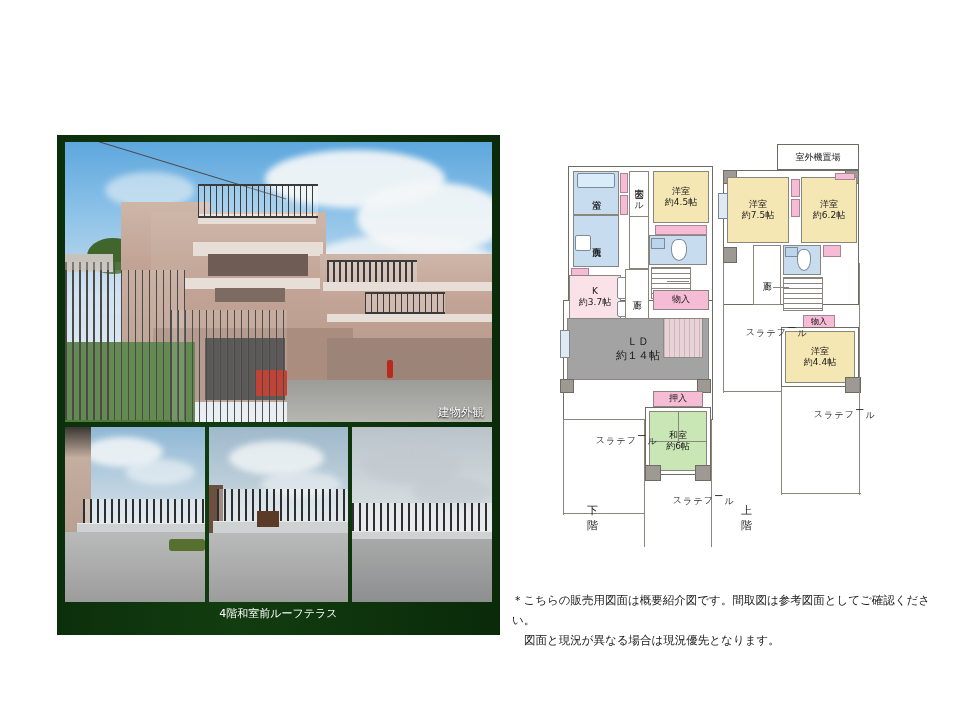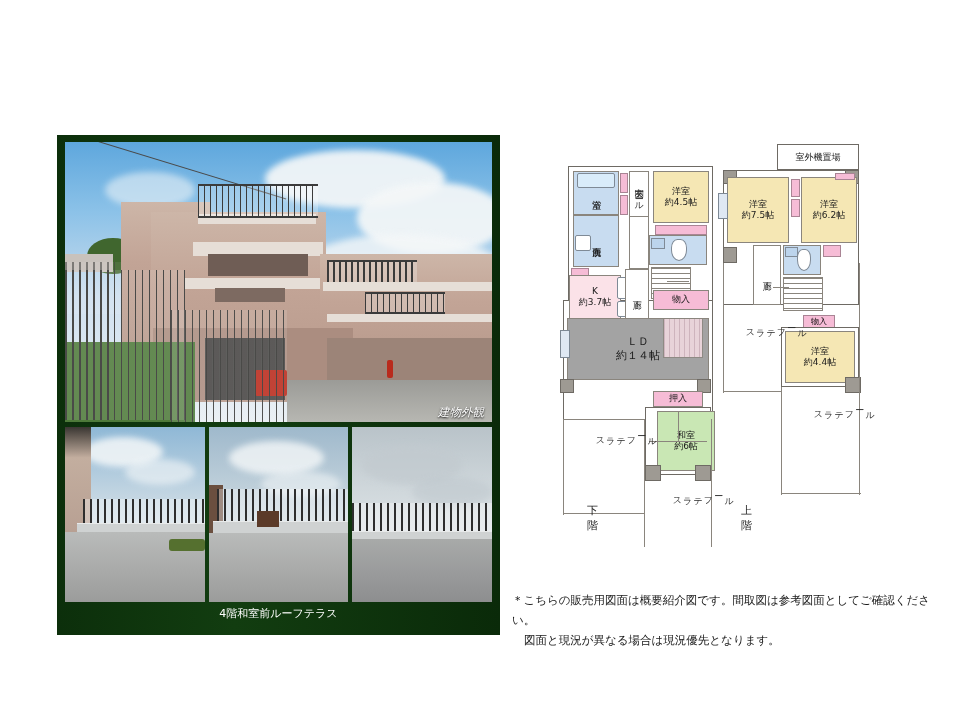--- a/index.html
+++ b/index.html
@@ -20,21 +20,21 @@
     white-space:nowrap;font-family:"DejaVu Sans",sans-serif;
     text-shadow:0 1px 1px rgba(0,0,0,.55);
   }
 
   
   .photo-block{
     position:absolute;left:57px;top:135px;width:443px;height:500px;
     background:linear-gradient(90deg,#0c2f0b 0%,#123d10 40%,#0a2a09 100%);
   }
   .photo{position:absolute;overflow:hidden;background:#8899a5;}
-  .photo-main{left:8px;top:7px;width:427px;height:280px;font-style:italic;}
+  .photo-main{left:8px;top:7px;width:427px;height:280px;}
   .photo-cap-main{
     position:absolute;right:8px;bottom:2px;color:#fff;font-size:11.5px;
     font-family:"DejaVu Sans",sans-serif;text-shadow:0 1px 2px #000;
   }
   .thumbs{position:absolute;left:8px;top:292px;width:427px;height:175px;display:flex;gap:4px;}
   .thumb{flex:1;position:relative;overflow:hidden;background:#8f9aa3;}
   .caption-row{
     position:absolute;left:8px;top:470px;width:427px;height:22px;display:flex;gap:4px;
   }
   .caption{
@@ -63,21 +63,21 @@
   .plan-area{position:absolute;left:505px;top:135px;width:445px;height:430px;}
   .fp{position:absolute;font-family:"DejaVu Sans",sans-serif;}
   .wall{position:absolute;background:#ffffff;border:1.6px solid #6e6a64;box-sizing:border-box;}
   .pillar{position:absolute;background:#9e9a93;border:1px solid #6e6a64;box-sizing:border-box;}
   .room{position:absolute;box-sizing:border-box;border:1.2px solid #8a857d;
         display:flex;flex-direction:column;align-items:center;justify-content:center;
         font-size:9px;color:#1a1a1a;line-height:1.25;text-align:center;}
   .r-yellow{background:#f5e7b4;}
   .r-pink{background:#a3a3a3;}
   .r-pinklt{background:#fbe2e8;}
-  .r-green{background:#c9e7b4;margin-left:8px;}
+  .r-green{background:#c9e7b4;}
   .r-blue{background:#c8dcf0;}
   .r-white{background:#ffffff;}
   .r-magenta{background:#f6bcd6;}
   .lbl{position:absolute;font-size:9px;color:#1a1a1a;text-align:center;line-height:1.2;}
   .lbl-v{position:absolute;font-size:9px;color:#2a2a2a;writing-mode:vertical-rl;text-orientation:upright;line-height:1.15;letter-spacing:1px;}
   .lbl-big{font-size:11px;}
   .hatch{position:absolute;background:repeating-linear-gradient(90deg,#d9b9c4 0 1px,#fadfe7 1px 5px);border:1px solid #8a857d;box-sizing:border-box;}
   .stair{position:absolute;background:repeating-linear-gradient(180deg,#8a857d 0 1px,#ffffff 1px 5px);border:1px solid #8a857d;box-sizing:border-box;}
   .win{position:absolute;background:#dfe8f3;border:1px solid #7d8894;box-sizing:border-box;}
   .fix{position:absolute;background:#ffffff;border:1px solid #7f8a96;box-sizing:border-box;border-radius:2px;}

